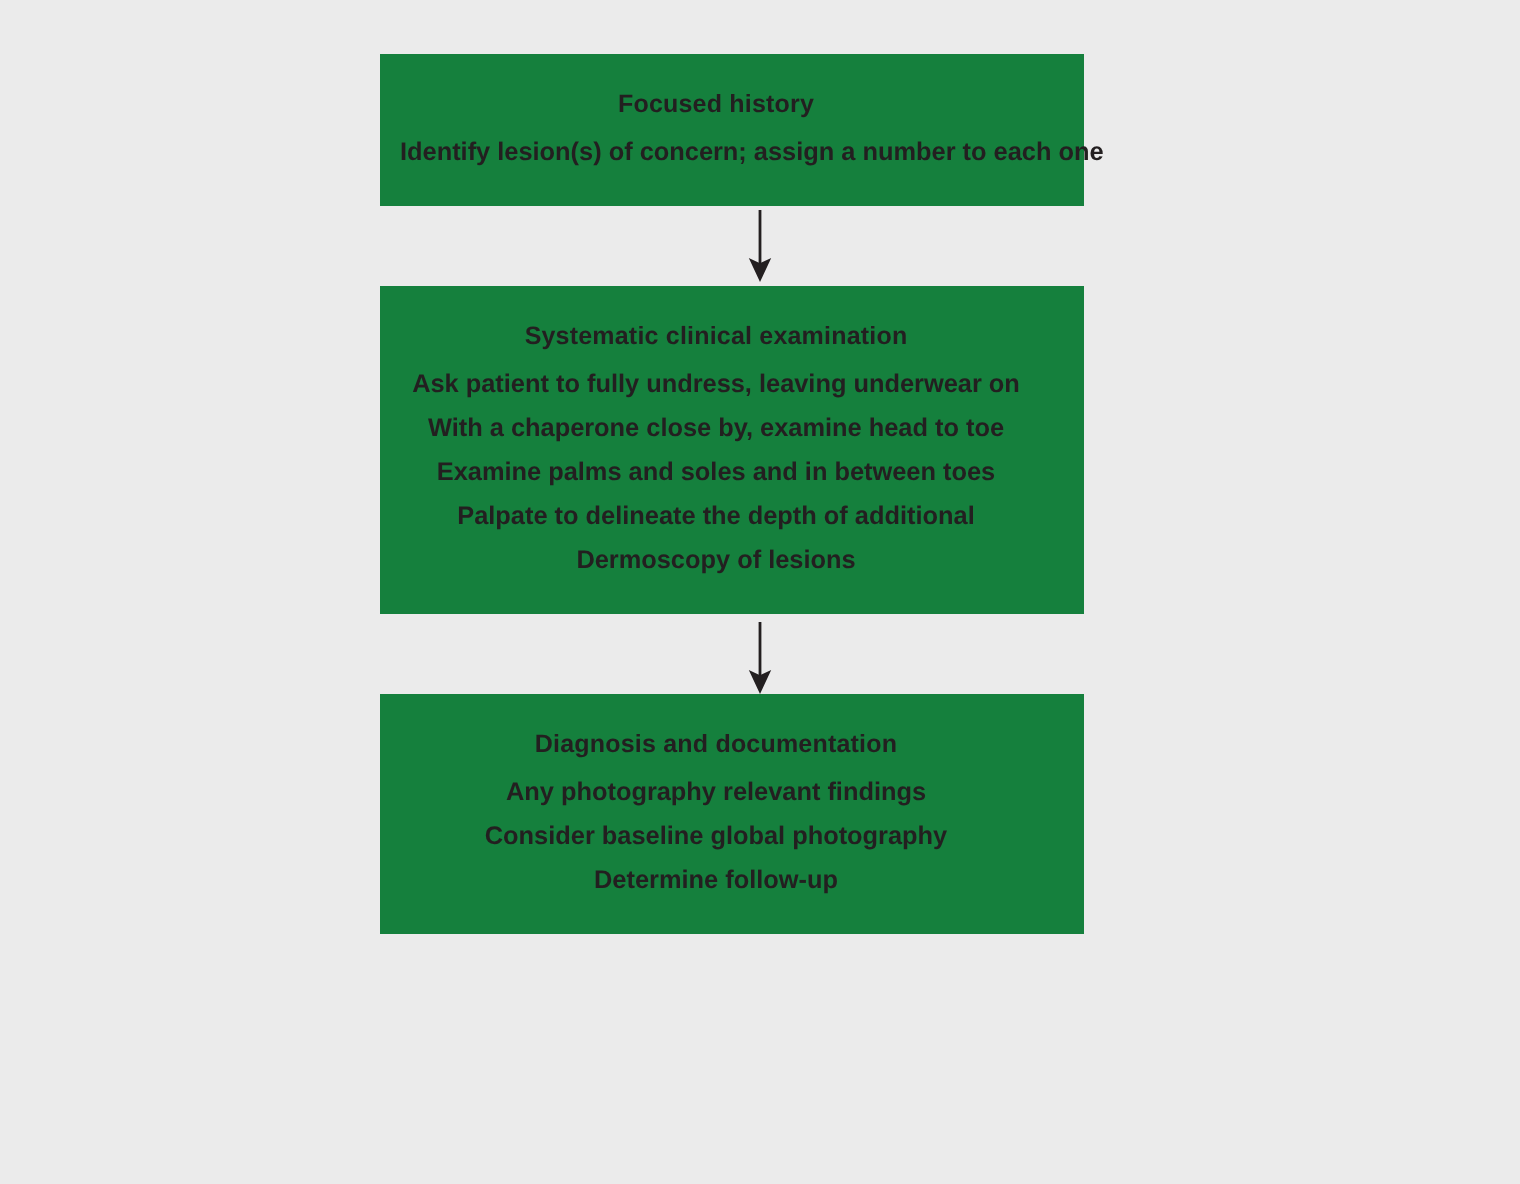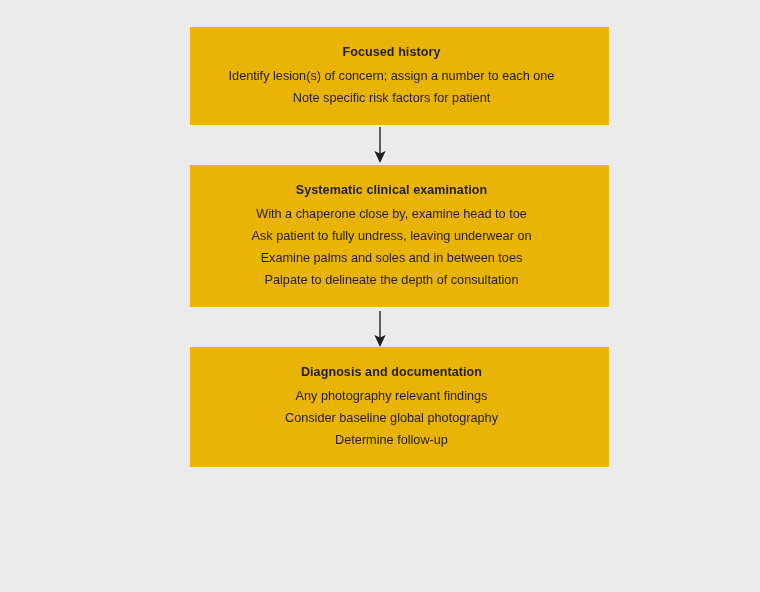--- a/index.html
+++ b/index.html
@@ -27,22 +27,22 @@
     position: absolute;
     left: 190px;
     top: 27px;
     width: 380px;
     display: flex;
     flex-direction: column;
     align-items: stretch;
   }
 
   .flow-box {
-    background: #eab308;
-    width: 419px;
+    background: #15803d;
+    width: 352px;
     box-sizing: border-box;
     padding: 14px 26px 16px 10px;
     text-align: center;
   }
 
   .box-title {
     font-size: 12.5px;
     font-weight: bold;
     color: #231f20;
     line-height: 22px;
@@ -51,21 +51,21 @@
   }
 
   .box-lines {
     margin: 0;
     padding: 0;
     list-style: none;
   }
 
   .box-line {
     font-size: 12.7px;
-    font-weight: normal;
+    font-weight: bold;
     color: #231f20;
     line-height: 22px;
     white-space: nowrap;
   }
 
   .connector {
     width: 380px;
     height: 40px;
     position: relative;
     display: block;
@@ -81,38 +81,38 @@
 </head>
 <body>
 
 <div id="flowchart">
   <div class="flow-column">
 
     <div class="flow-box">
       <div class="box-title">Focused history</div>
       <ul class="box-lines">
         <li class="box-line">Identify lesion(s) of concern; assign a number to each one</li>
-        <li class="box-line">Note specific risk factors for patient</li>
       </ul>
     </div>
 
     <div class="connector">
       <svg width="380" height="40" viewBox="0 0 380 40" xmlns="http://www.w3.org/2000/svg">
         <line x1="190" y1="2" x2="190" y2="31" stroke="#231f20" stroke-width="1.4"></line>
         <polygon points="190,38 184.4,26 190,28.6 195.6,26" fill="#231f20"></polygon>
       </svg>
     </div>
 
     <div class="flow-box">
       <div class="box-title">Systematic clinical examination</div>
       <ul class="box-lines">
+        <li class="box-line">Ask patient to fully undress, leaving underwear on</li>
         <li class="box-line">With a chaperone close by, examine head to toe</li>
-        <li class="box-line">Ask patient to fully undress, leaving underwear on</li>
         <li class="box-line">Examine palms and soles and in between toes</li>
-        <li class="box-line">Palpate to delineate the depth of consultation</li>
+        <li class="box-line">Palpate to delineate the depth of additional</li>
+        <li class="box-line">Dermoscopy of lesions</li>
       </ul>
     </div>
 
     <div class="connector">
       <svg width="380" height="40" viewBox="0 0 380 40" xmlns="http://www.w3.org/2000/svg">
         <line x1="190" y1="4" x2="190" y2="33" stroke="#231f20" stroke-width="1.4"></line>
         <polygon points="190,40 184.4,28 190,30.6 195.6,28" fill="#231f20"></polygon>
       </svg>
     </div>
 

